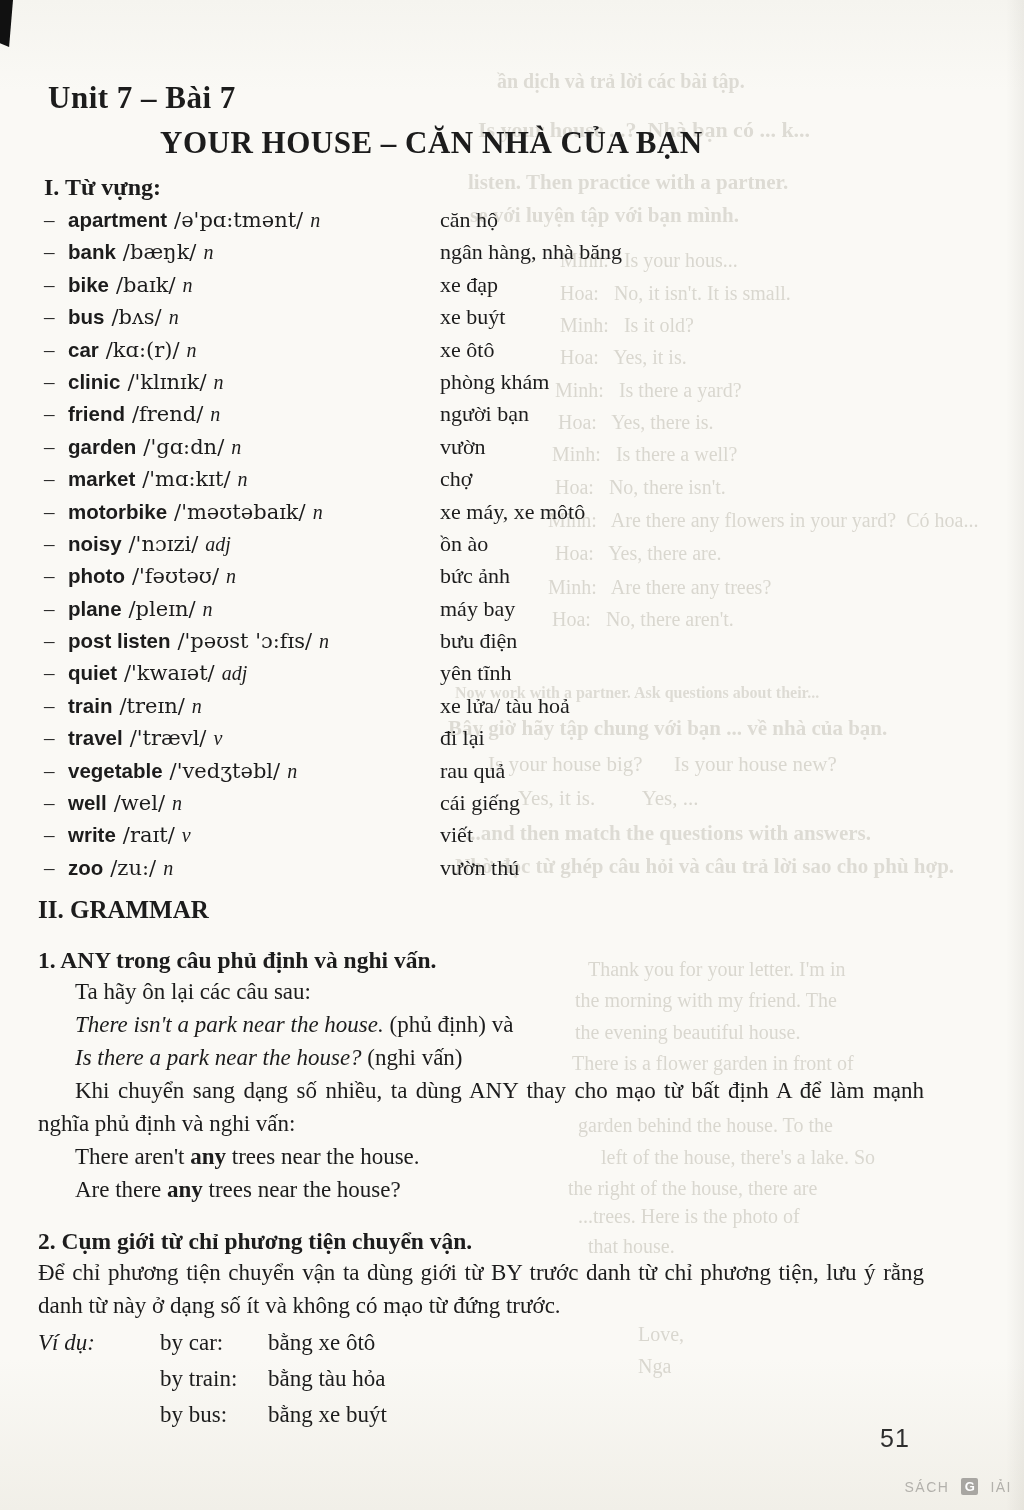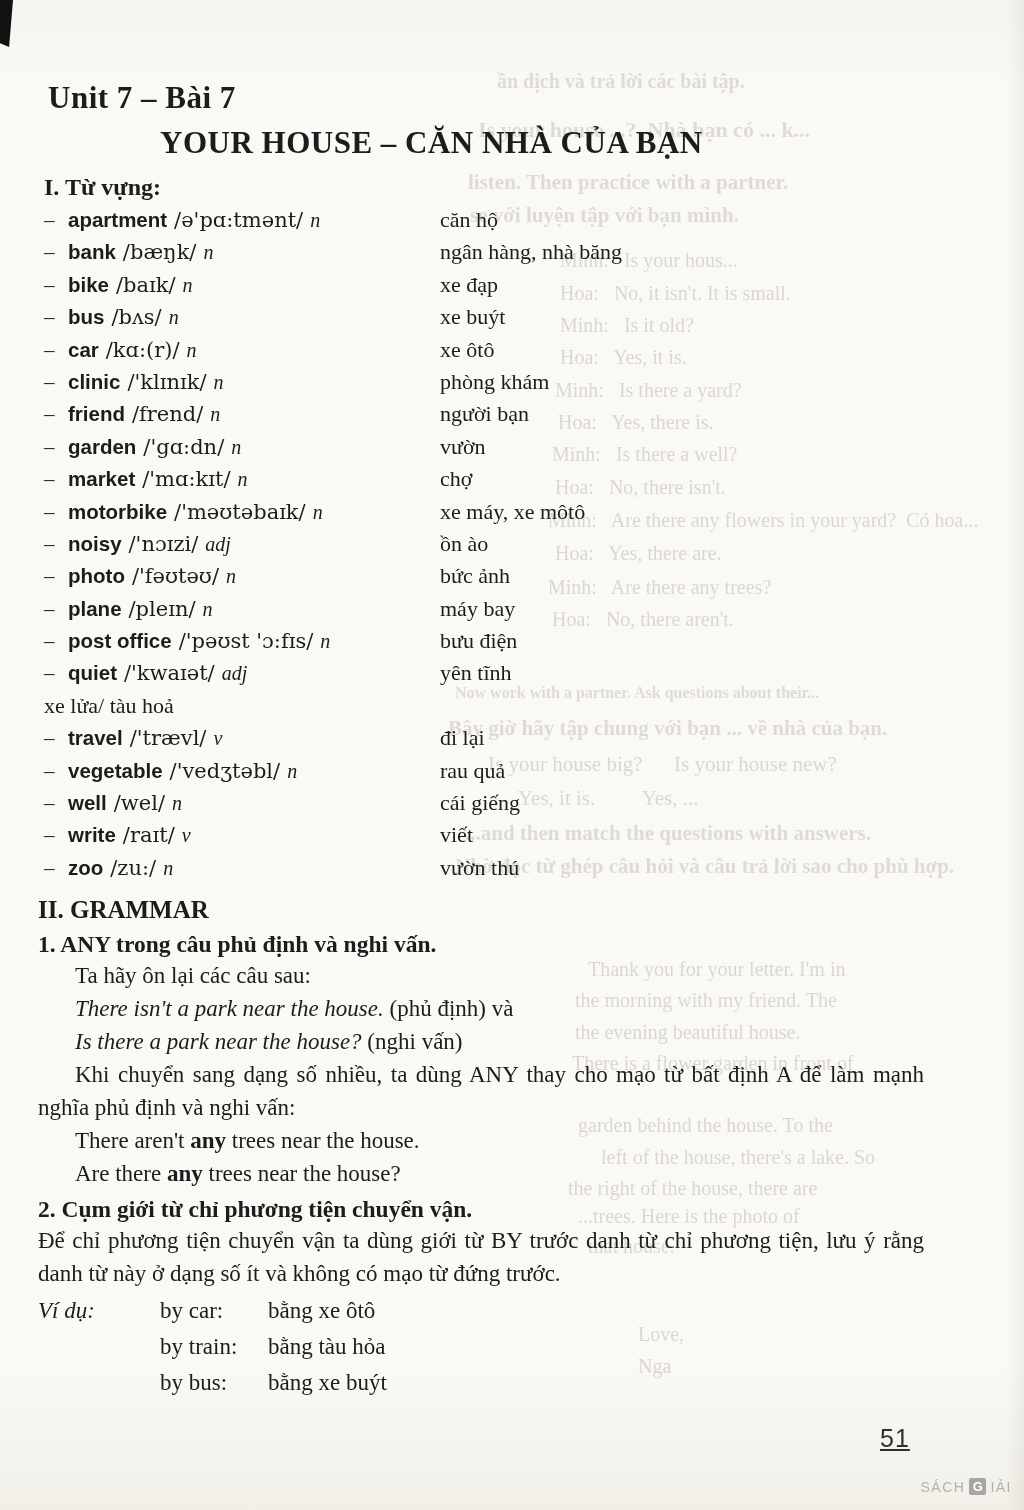--- a/index.html
+++ b/index.html
@@ -36,38 +36,38 @@
   .vocab-list{position:absolute;left:44px;top:207px;width:920px;}
   .vocab-row{display:flex;height:32.4px;align-items:baseline;}
   .v-left{width:396px;flex:0 0 396px;white-space:nowrap;}
   .v-dash{display:inline-block;width:24px;font-size:21px;}
   .v-word{font-family:"Liberation Sans","DejaVu Sans",sans-serif;font-weight:bold;font-size:20.5px;}
   .v-phon{font-family:"DejaVu Serif",serif;font-size:21px;margin-left:7px;}
   .v-pos{font-style:italic;font-size:20px;margin-left:7px;}
   .v-meaning{font-size:22px;}
   .grammar{position:absolute;left:38px;top:895px;width:886px;}
   .grammar-h{font-size:25px;font-weight:bold;line-height:30px;}
-  .sub-h{font-size:23.5px;font-weight:bold;line-height:30px;margin-top:4px;}
+  .sub-h{font-size:23.5px;font-weight:bold;line-height:30px;margin-top:20px;}
   .g-line{font-size:23px;line-height:33px;margin:0;}
   .g-indent{padding-left:37px;}
   .g-just{text-align:justify;}
   .g-ti{text-indent:37px;}
   .it{font-style:italic;}
   .examples{margin-top:3px;}
   .ex-row{display:flex;font-size:23px;line-height:36px;}
   .ex-label{flex:0 0 122px;font-style:italic;}
   .ex-en{flex:0 0 108px;}
   .page-number{
     position:absolute;left:880px;top:1424px;
     font-family:"Liberation Sans","DejaVu Sans",sans-serif;
-    font-size:25px;color:#2e2e2e;letter-spacing:1px;text-decoration:underline;
+    font-size:25px;color:#2e2e2e;letter-spacing:1px;
   }
   .watermark{
     position:absolute;right:12px;top:1478px;
-    display:flex;align-items:center;gap:4px;
+    display:flex;align-items:center;gap:12px;
     font-family:"Liberation Sans","DejaVu Sans",sans-serif;
     font-size:14px;color:#b3b1ac;letter-spacing:1.5px;margin-left:34px;
   }
   .wm-box{
     display:inline-flex;align-items:center;justify-content:center;
     width:17px;height:17px;background:#a8a6a2;color:#fff;
     font-weight:bold;font-size:13px;border-radius:2px;letter-spacing:0;
   }
   .ghost-layer{position:absolute;left:0;top:0;width:100%;height:100%;pointer-events:none;}
   .ghost{
@@ -171,28 +171,29 @@
       </div>
       <div class="vocab-row">
         <div class="v-left"><span class="v-dash">–</span><span class="v-word">photo</span><span class="v-phon">/'fəʊtəʊ/</span><span class="v-pos">n</span></div>
         <div class="v-meaning">bức ảnh</div>
       </div>
       <div class="vocab-row">
         <div class="v-left"><span class="v-dash">–</span><span class="v-word">plane</span><span class="v-phon">/pleɪn/</span><span class="v-pos">n</span></div>
         <div class="v-meaning">máy bay</div>
       </div>
       <div class="vocab-row">
-        <div class="v-left"><span class="v-dash">–</span><span class="v-word">post office</span><span class="v-phon">/'pəʊst 'ɔ:fɪs/</span><span class="v-pos">n</span></div>
+        <div class="v-left"><span class="v-dash">–</span><span class="v-word">post listen</span><span class="v-phon">/'pəʊst 'ɔ:fɪs/</span><span class="v-pos">n</span></div>
         <div class="v-meaning">bưu điện</div>
       </div>
       <div class="vocab-row">
         <div class="v-left"><span class="v-dash">–</span><span class="v-word">quiet</span><span class="v-phon">/'kwaɪət/</span><span class="v-pos">adj</span></div>
         <div class="v-meaning">yên tĩnh</div>
       </div>
       <div class="vocab-row">
+        <div class="v-left"><span class="v-dash">–</span><span class="v-word">train</span><span class="v-phon">/treɪn/</span><span class="v-pos">n</span></div>
         <div class="v-meaning">xe lửa/ tàu hoả</div>
       </div>
       <div class="vocab-row">
         <div class="v-left"><span class="v-dash">–</span><span class="v-word">travel</span><span class="v-phon">/'trævl/</span><span class="v-pos">v</span></div>
         <div class="v-meaning">đi lại</div>
       </div>
       <div class="vocab-row">
         <div class="v-left"><span class="v-dash">–</span><span class="v-word">vegetable</span><span class="v-phon">/'vedʒtəbl/</span><span class="v-pos">n</span></div>
         <div class="v-meaning">rau quả</div>
       </div>

